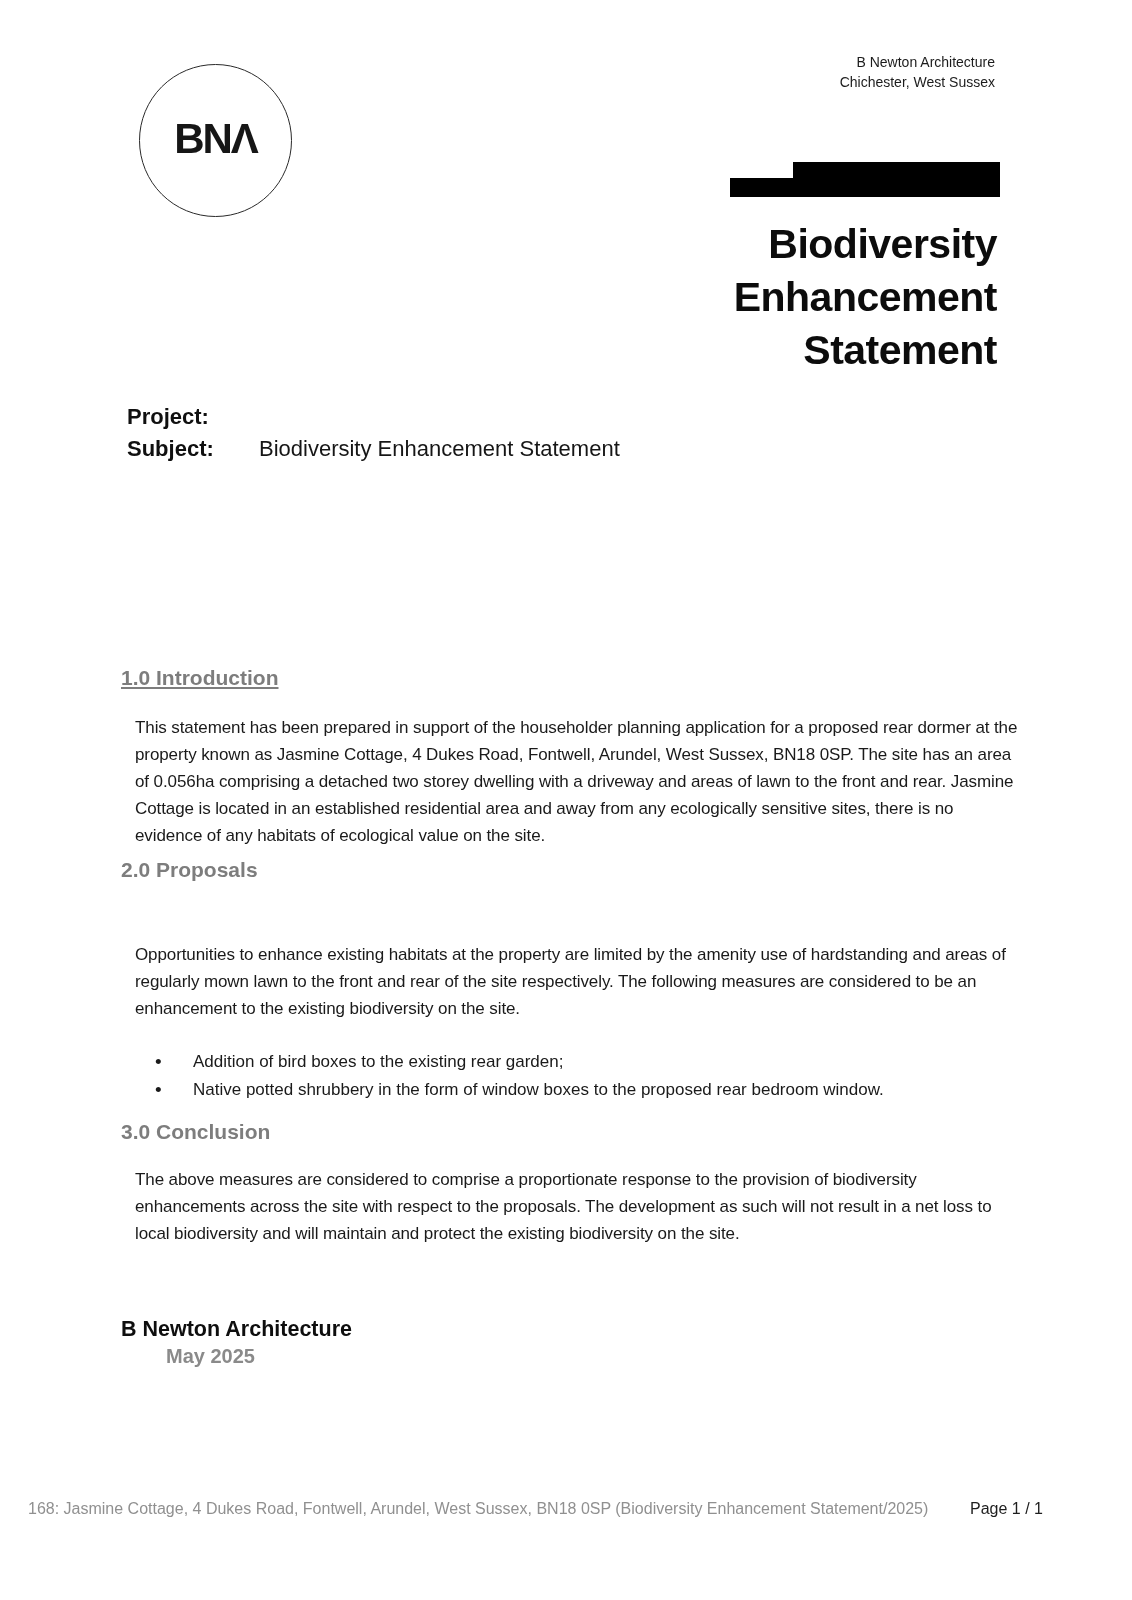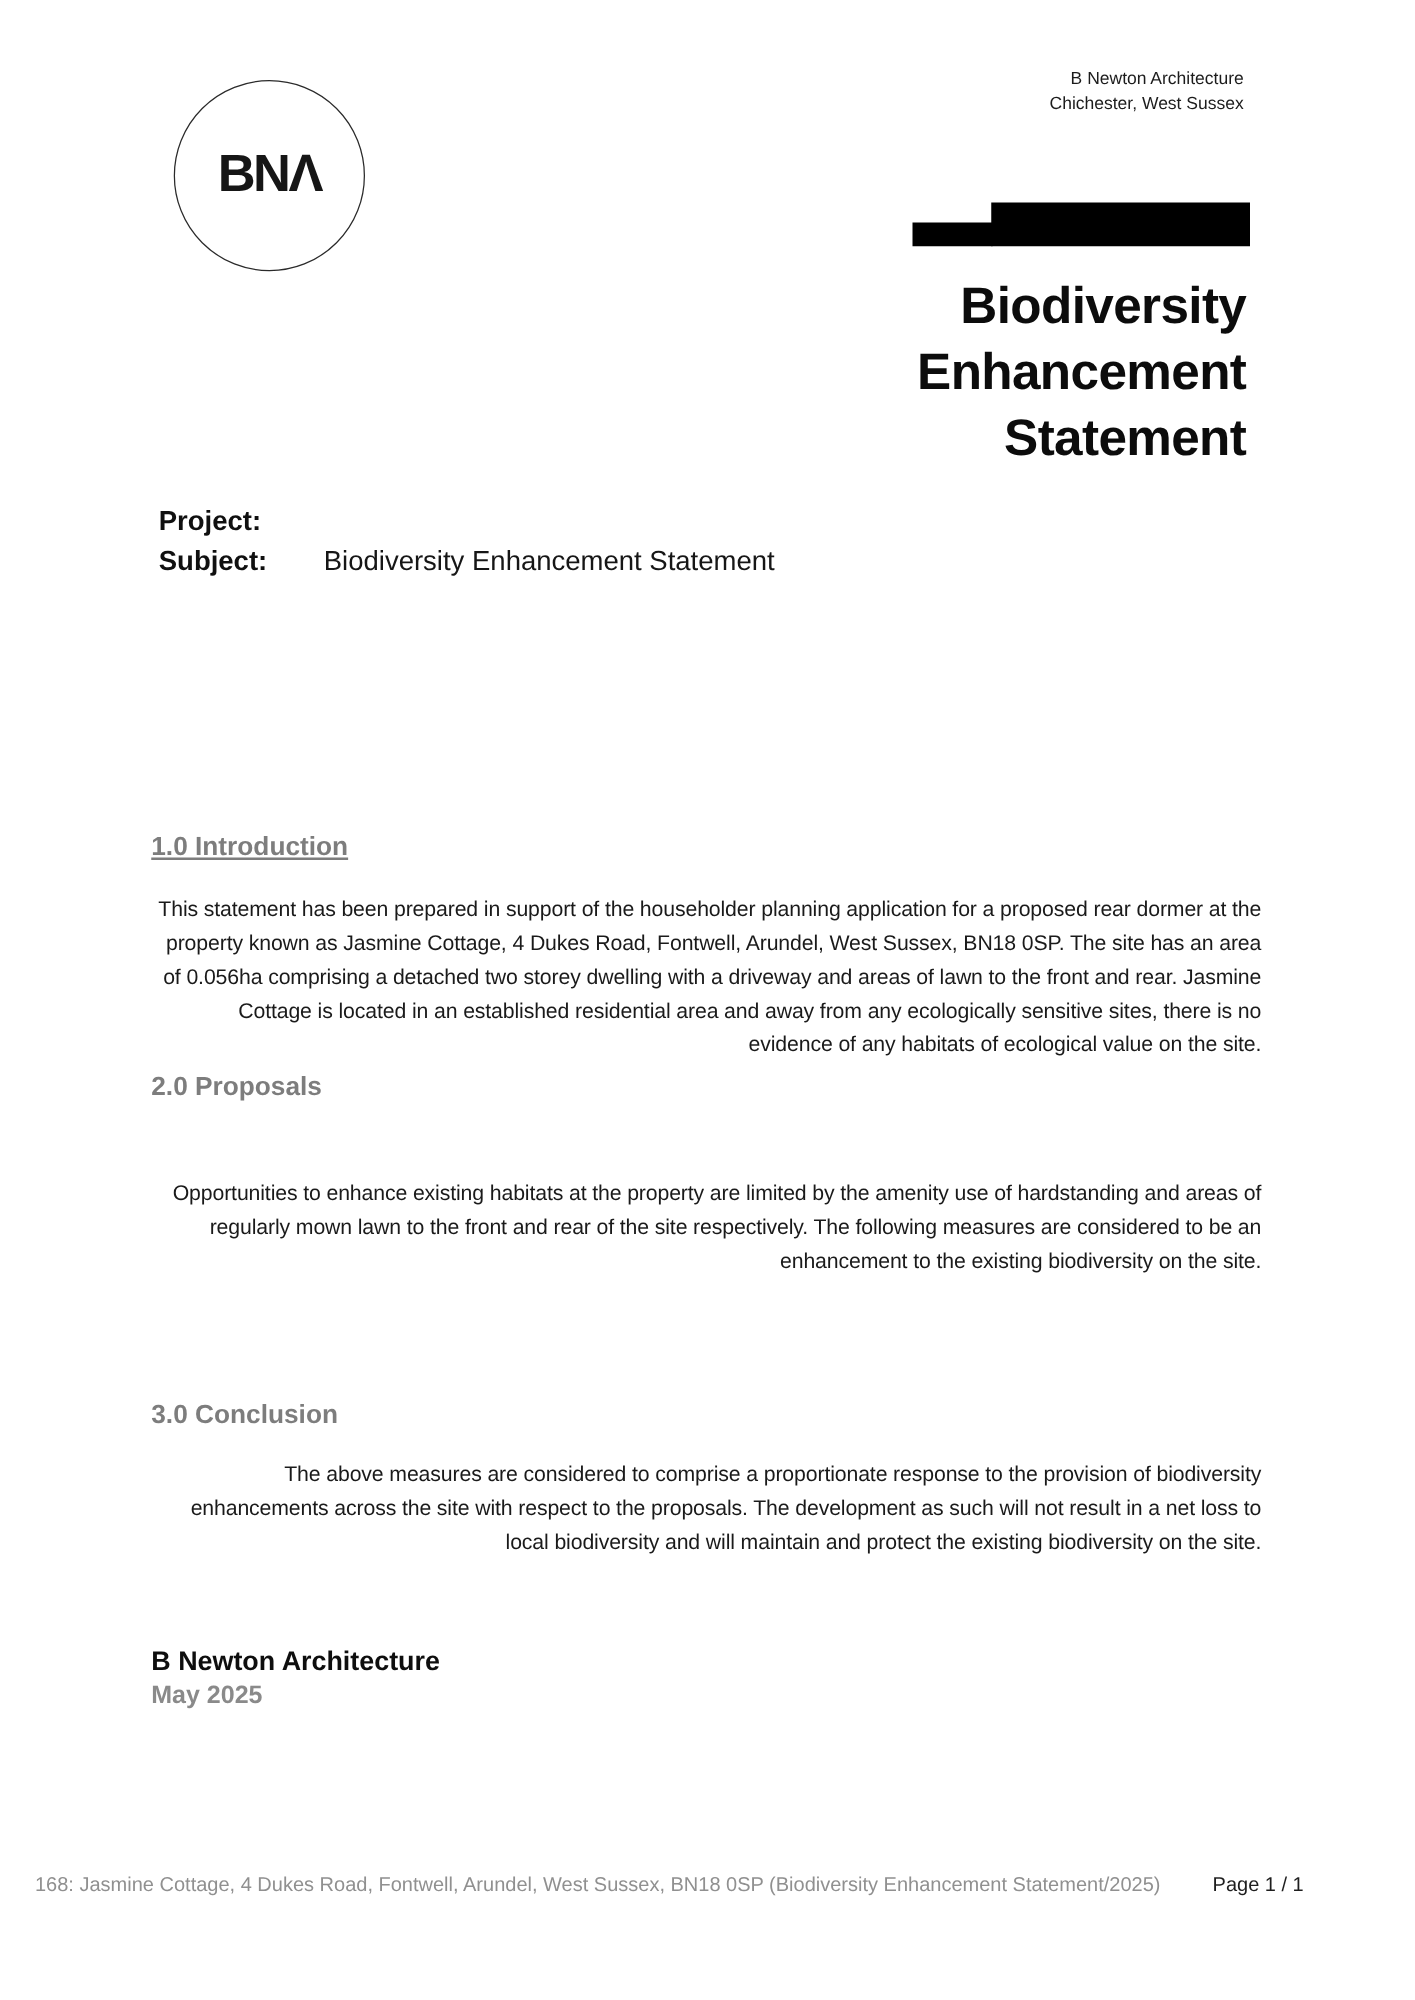--- a/index.html
+++ b/index.html
@@ -93,27 +93,26 @@
     font-size: 21px;
     font-weight: bold;
     color: #7d7d7d;
   }
   .sh-1 { top: 666px; text-decoration: underline; }
   .sh-2 { top: 858px; }
   .sh-3 { top: 1120px; }
 
   .body-para {
     position: absolute;
-    left: 121px;
+    left: 135px;
     width: 888px;
     font-size: 17px;
     line-height: 27px;
     letter-spacing: -0.1px;
     color: #1a1a1a;
-    text-align: right;
   }
   .para-1 { top: 714px; }
   .para-2 { top: 941px; }
   .para-3 { top: 1166px; }
 
   .bullet-list {
     position: absolute;
     left: 121px; top: 1048px;
     width: 900px;
     list-style: none;
@@ -135,20 +134,21 @@
     font-size: 21.5px;
     font-weight: bold;
     color: #0e0e0e;
     line-height: 27px;
   }
   .signature-date {
     font-size: 20px;
     font-weight: bold;
     color: #8a8a8a;
     line-height: 26px;
+    margin-left: 45px;
   }
 
   
   .footer {
     position: absolute;
     left: 28px; right: 89px; top: 1500px;
     display: flex;
     justify-content: space-between;
     align-items: baseline;
     font-size: 16px;
@@ -187,20 +187,24 @@
     </div>
   </div>
 
 
   <h3 class="section-heading sh-1">1.0 Introduction</h3>
   <p class="body-para para-1">This statement has been prepared in support of the householder planning application for a proposed rear dormer at the property known as Jasmine Cottage, 4 Dukes Road, Fontwell, Arundel, West Sussex, BN18 0SP. The site has an area of 0.056ha comprising a detached two storey dwelling with a driveway and areas of lawn to the front and rear. Jasmine Cottage is located in an established residential area and away from any ecologically sensitive sites, there is no evidence of any habitats of ecological value on the site.</p>
 
   <h3 class="section-heading sh-2">2.0 Proposals</h3>
   <p class="body-para para-2">Opportunities to enhance existing habitats at the property are limited by the amenity use of hardstanding and areas of regularly mown lawn to the front and rear of the site respectively. The following measures are considered to be an enhancement to the existing biodiversity on the site.</p>
 
+  <ul class="bullet-list">
+    <li>Addition of bird boxes to the existing rear garden;</li>
+    <li>Native potted shrubbery in the form of window boxes to the proposed rear bedroom window.</li>
+  </ul>
 
   <h3 class="section-heading sh-3">3.0 Conclusion</h3>
   <p class="body-para para-3">The above measures are considered to comprise a proportionate response to the provision of biodiversity enhancements across the site with respect to the proposals. The development as such will not result in a net loss to local biodiversity and will maintain and protect the existing biodiversity on the site.</p>
 
   <div class="signature">
     <div class="signature-name">B Newton Architecture</div>
     <div class="signature-date">May 2025</div>
   </div>
 
   <div class="footer">

